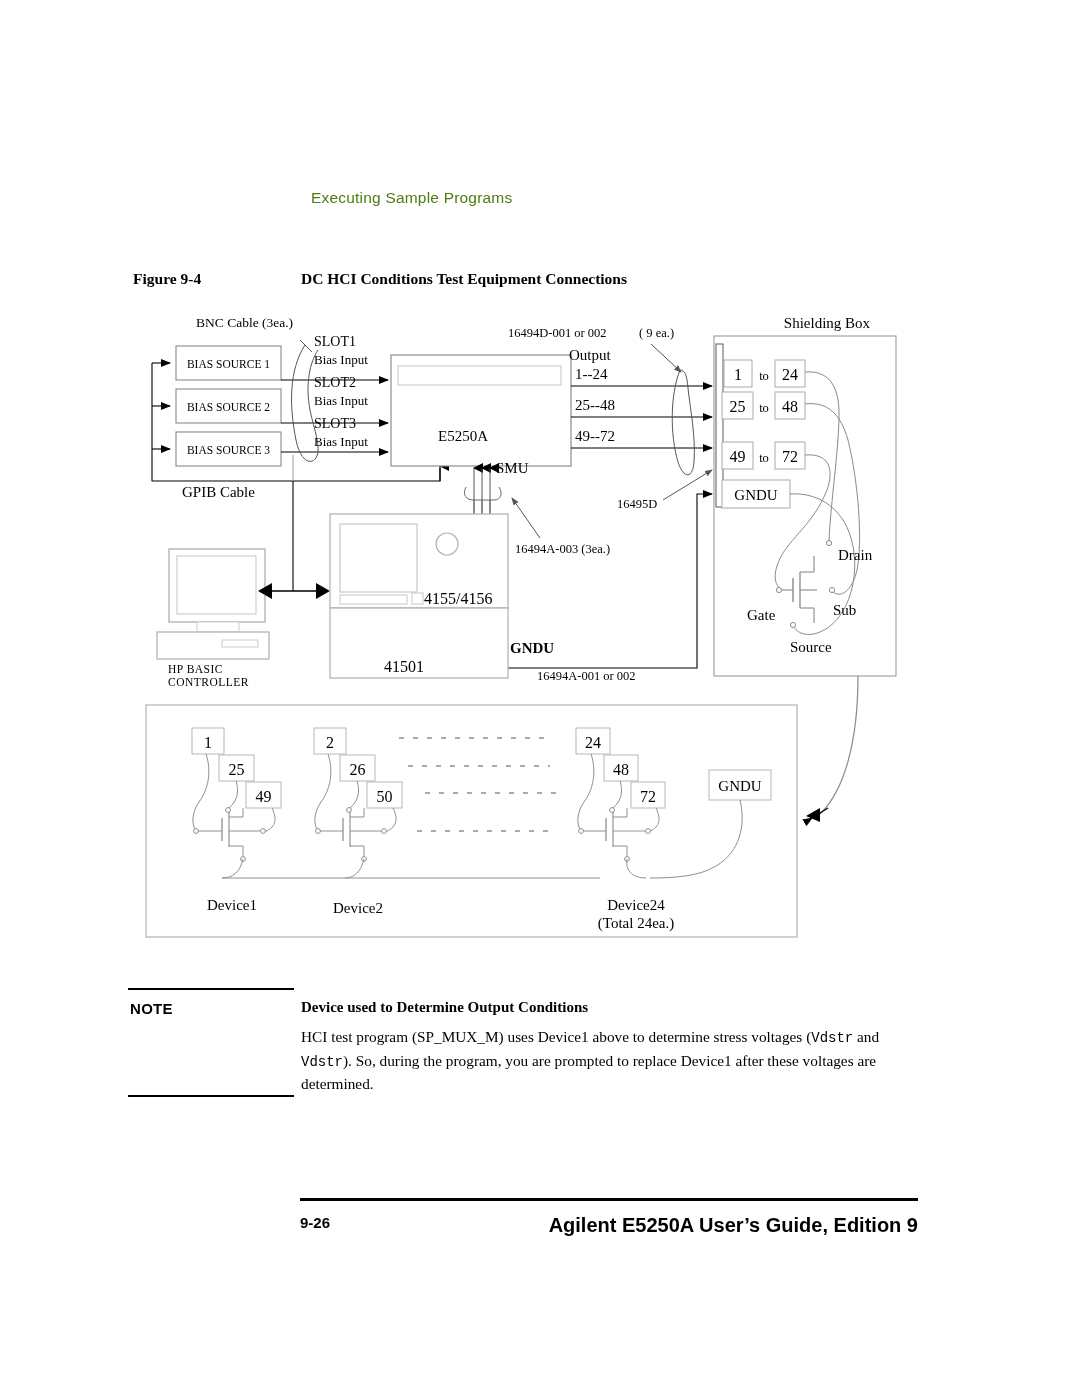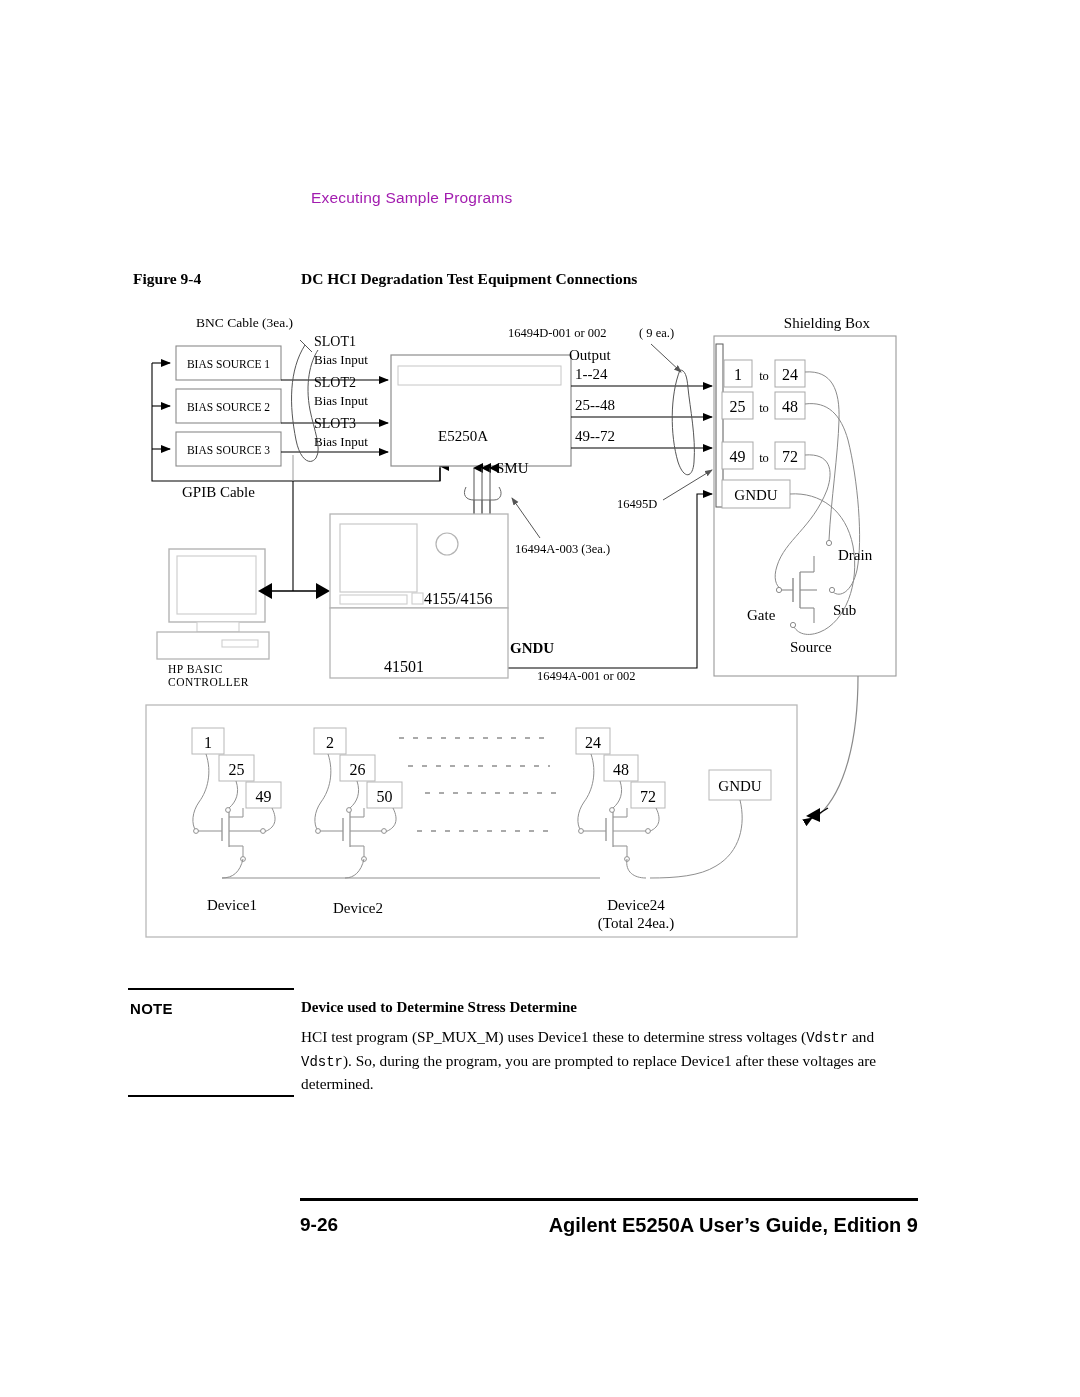--- a/index.html
+++ b/index.html
@@ -24,21 +24,21 @@
   #running-header {
     position: absolute;
     left: 311px;
     top: 185px;
     width: 620px;
   }
   #running-header .hdr-line {
     font-family: "Liberation Sans", "DejaVu Sans", sans-serif;
     font-size: 15.5px;
     line-height: 25px;
-    color: #a21caf;
+    color: #4d7c0f;
     letter-spacing: 0.2px;
     white-space: nowrap;
   }
 
   
   #figure-caption {
     position: absolute;
     left: 133px;
     top: 270px;
     width: 800px;
@@ -136,21 +136,21 @@
     width: 618px;
     height: 2.5px;
     background: #000;
   }
   #footer .page-number {
     position: absolute;
     left: 172px;
     top: 16px;
     font-family: "Liberation Sans", "DejaVu Sans", sans-serif;
     font-weight: bold;
-    font-size: 19px;
+    font-size: 15px;
   }
   #footer .guide-title {
     position: absolute;
     right: 0;
     top: 16px;
     font-family: "Liberation Sans", "DejaVu Sans", sans-serif;
     font-weight: bold;
     font-size: 20px;
     white-space: nowrap;
   }
@@ -162,21 +162,21 @@
 <body>
 
 <div class="page">
 
   <div id="running-header">
     <div class="hdr-line">Executing Sample Programs</div>
   </div>
 
   <div id="figure-caption">
     <span class="fig-num">Figure 9-4</span>
-    <span class="fig-title">DC HCI Degradation Test Equipment Connections</span>
+    <span class="fig-title">DC HCI Conditions Test Equipment Connections</span>
   </div>
 
   <div id="figure-area">
   <svg id="figure-svg" width="1080" height="1397" viewBox="0 0 1080 1397" xmlns="http://www.w3.org/2000/svg">
     <defs>
       <marker id="arrowRight" markerWidth="10" markerHeight="10" refX="9" refY="4" orient="auto" markerUnits="userSpaceOnUse">
         <path d="M0,0 L10,4 L0,8 z" fill="#000"></path>
       </marker>
       <marker id="arrowLeft" markerWidth="10" markerHeight="10" refX="1" refY="4" orient="auto" markerUnits="userSpaceOnUse">
         <path d="M10,0 L0,4 L10,8 z" fill="#000"></path>
@@ -482,22 +482,22 @@
       <text class="svgtxt" x="740" y="791" font-size="15" text-anchor="middle">GNDU</text>
       <path d="M740,800 C746,825 740,852 716,866 C700,876 676,878 650,878" fill="none" stroke="#8f8f8f" stroke-width="1"></path>
     </g>
 
   </svg>
   </div>
 
   <div id="note-block">
     <div class="rule-top"></div>
     <div class="note-label">NOTE</div>
-    <div class="note-heading">Device used to Determine Stress Determine</div>
-    <div class="note-body"><span>HCI test program (SP_MUX_M) uses Device1 these to determine stress voltages (</span><span class="mono">Vdstr</span><span> and </span><span class="mono">Vdstr</span><span>). So, during the program, you are prompted to replace Device1 after these voltages are determined.</span></div>
+    <div class="note-heading">Device used to Determine Output Conditions</div>
+    <div class="note-body"><span>HCI test program (SP_MUX_M) uses Device1 above to determine stress voltages (</span><span class="mono">Vdstr</span><span> and </span><span class="mono">Vdstr</span><span>). So, during the program, you are prompted to replace Device1 after these voltages are determined.</span></div>
     <div class="rule-bottom"></div>
   </div>
 
   <div id="footer">
     <div class="footer-rule"></div>
     <div class="page-number">9-26</div>
     <div class="guide-title">Agilent E5250A User’s Guide, Edition  9</div>
   </div>
 
 </div>

